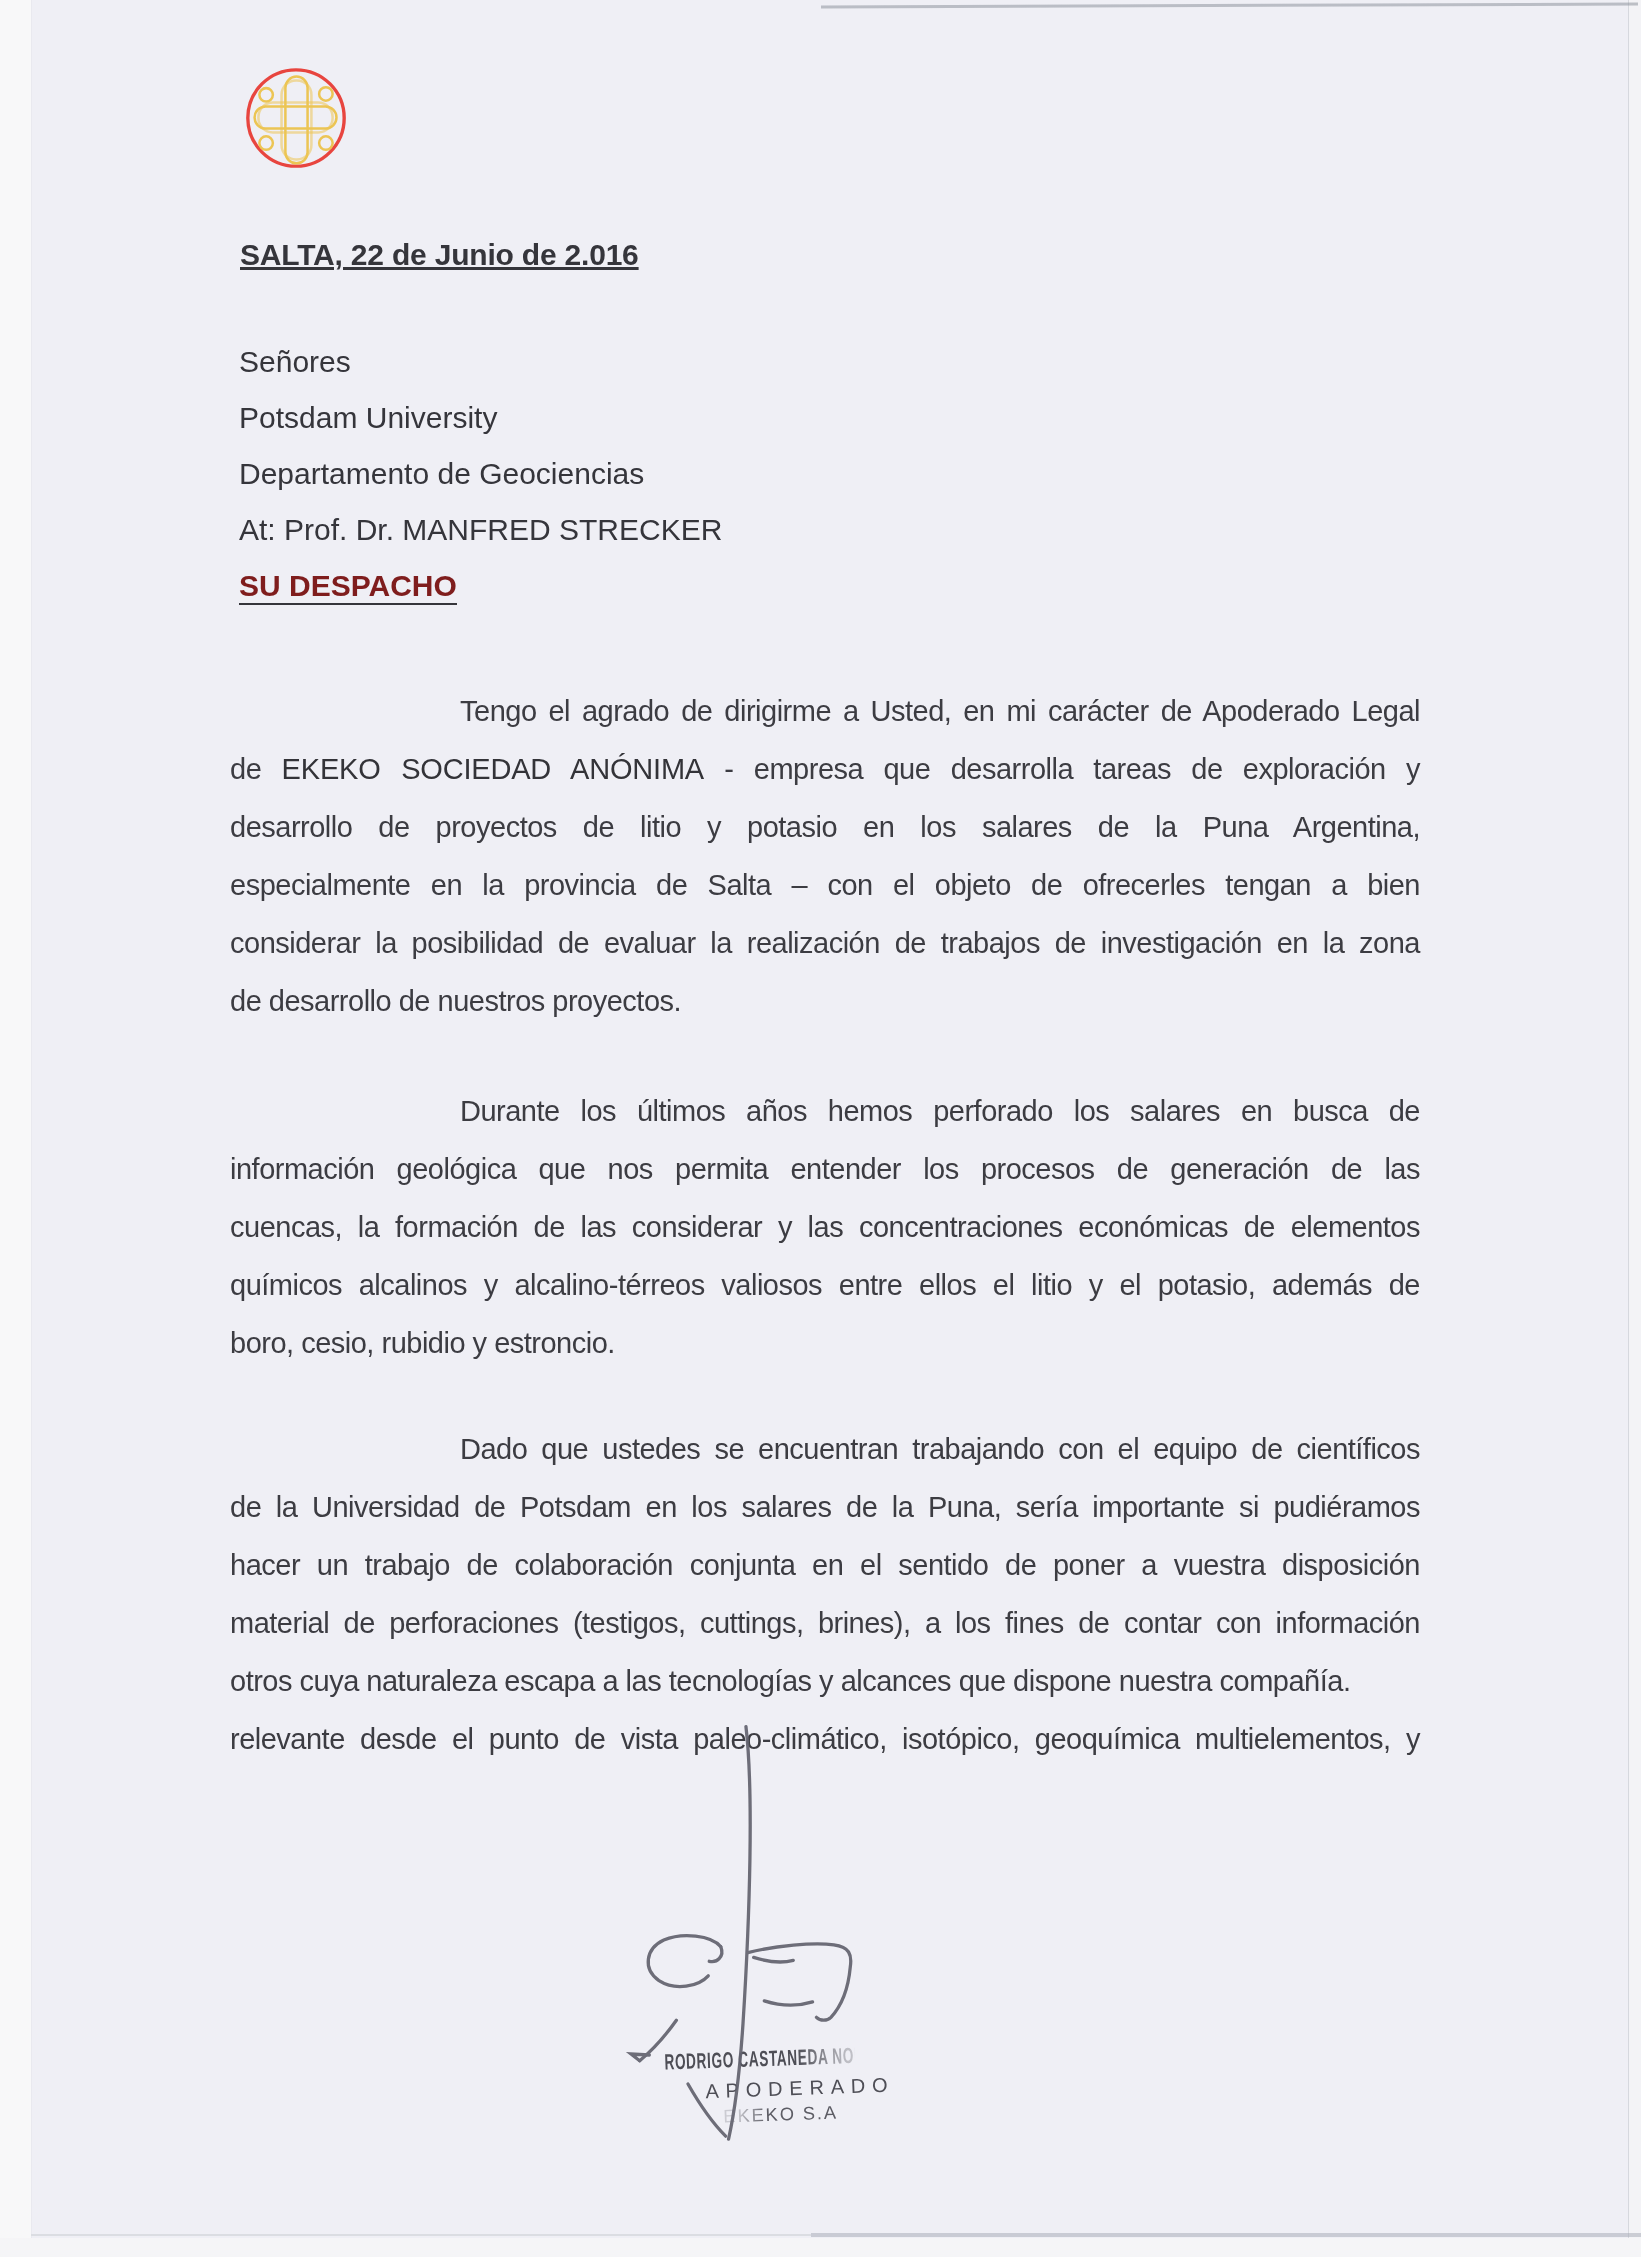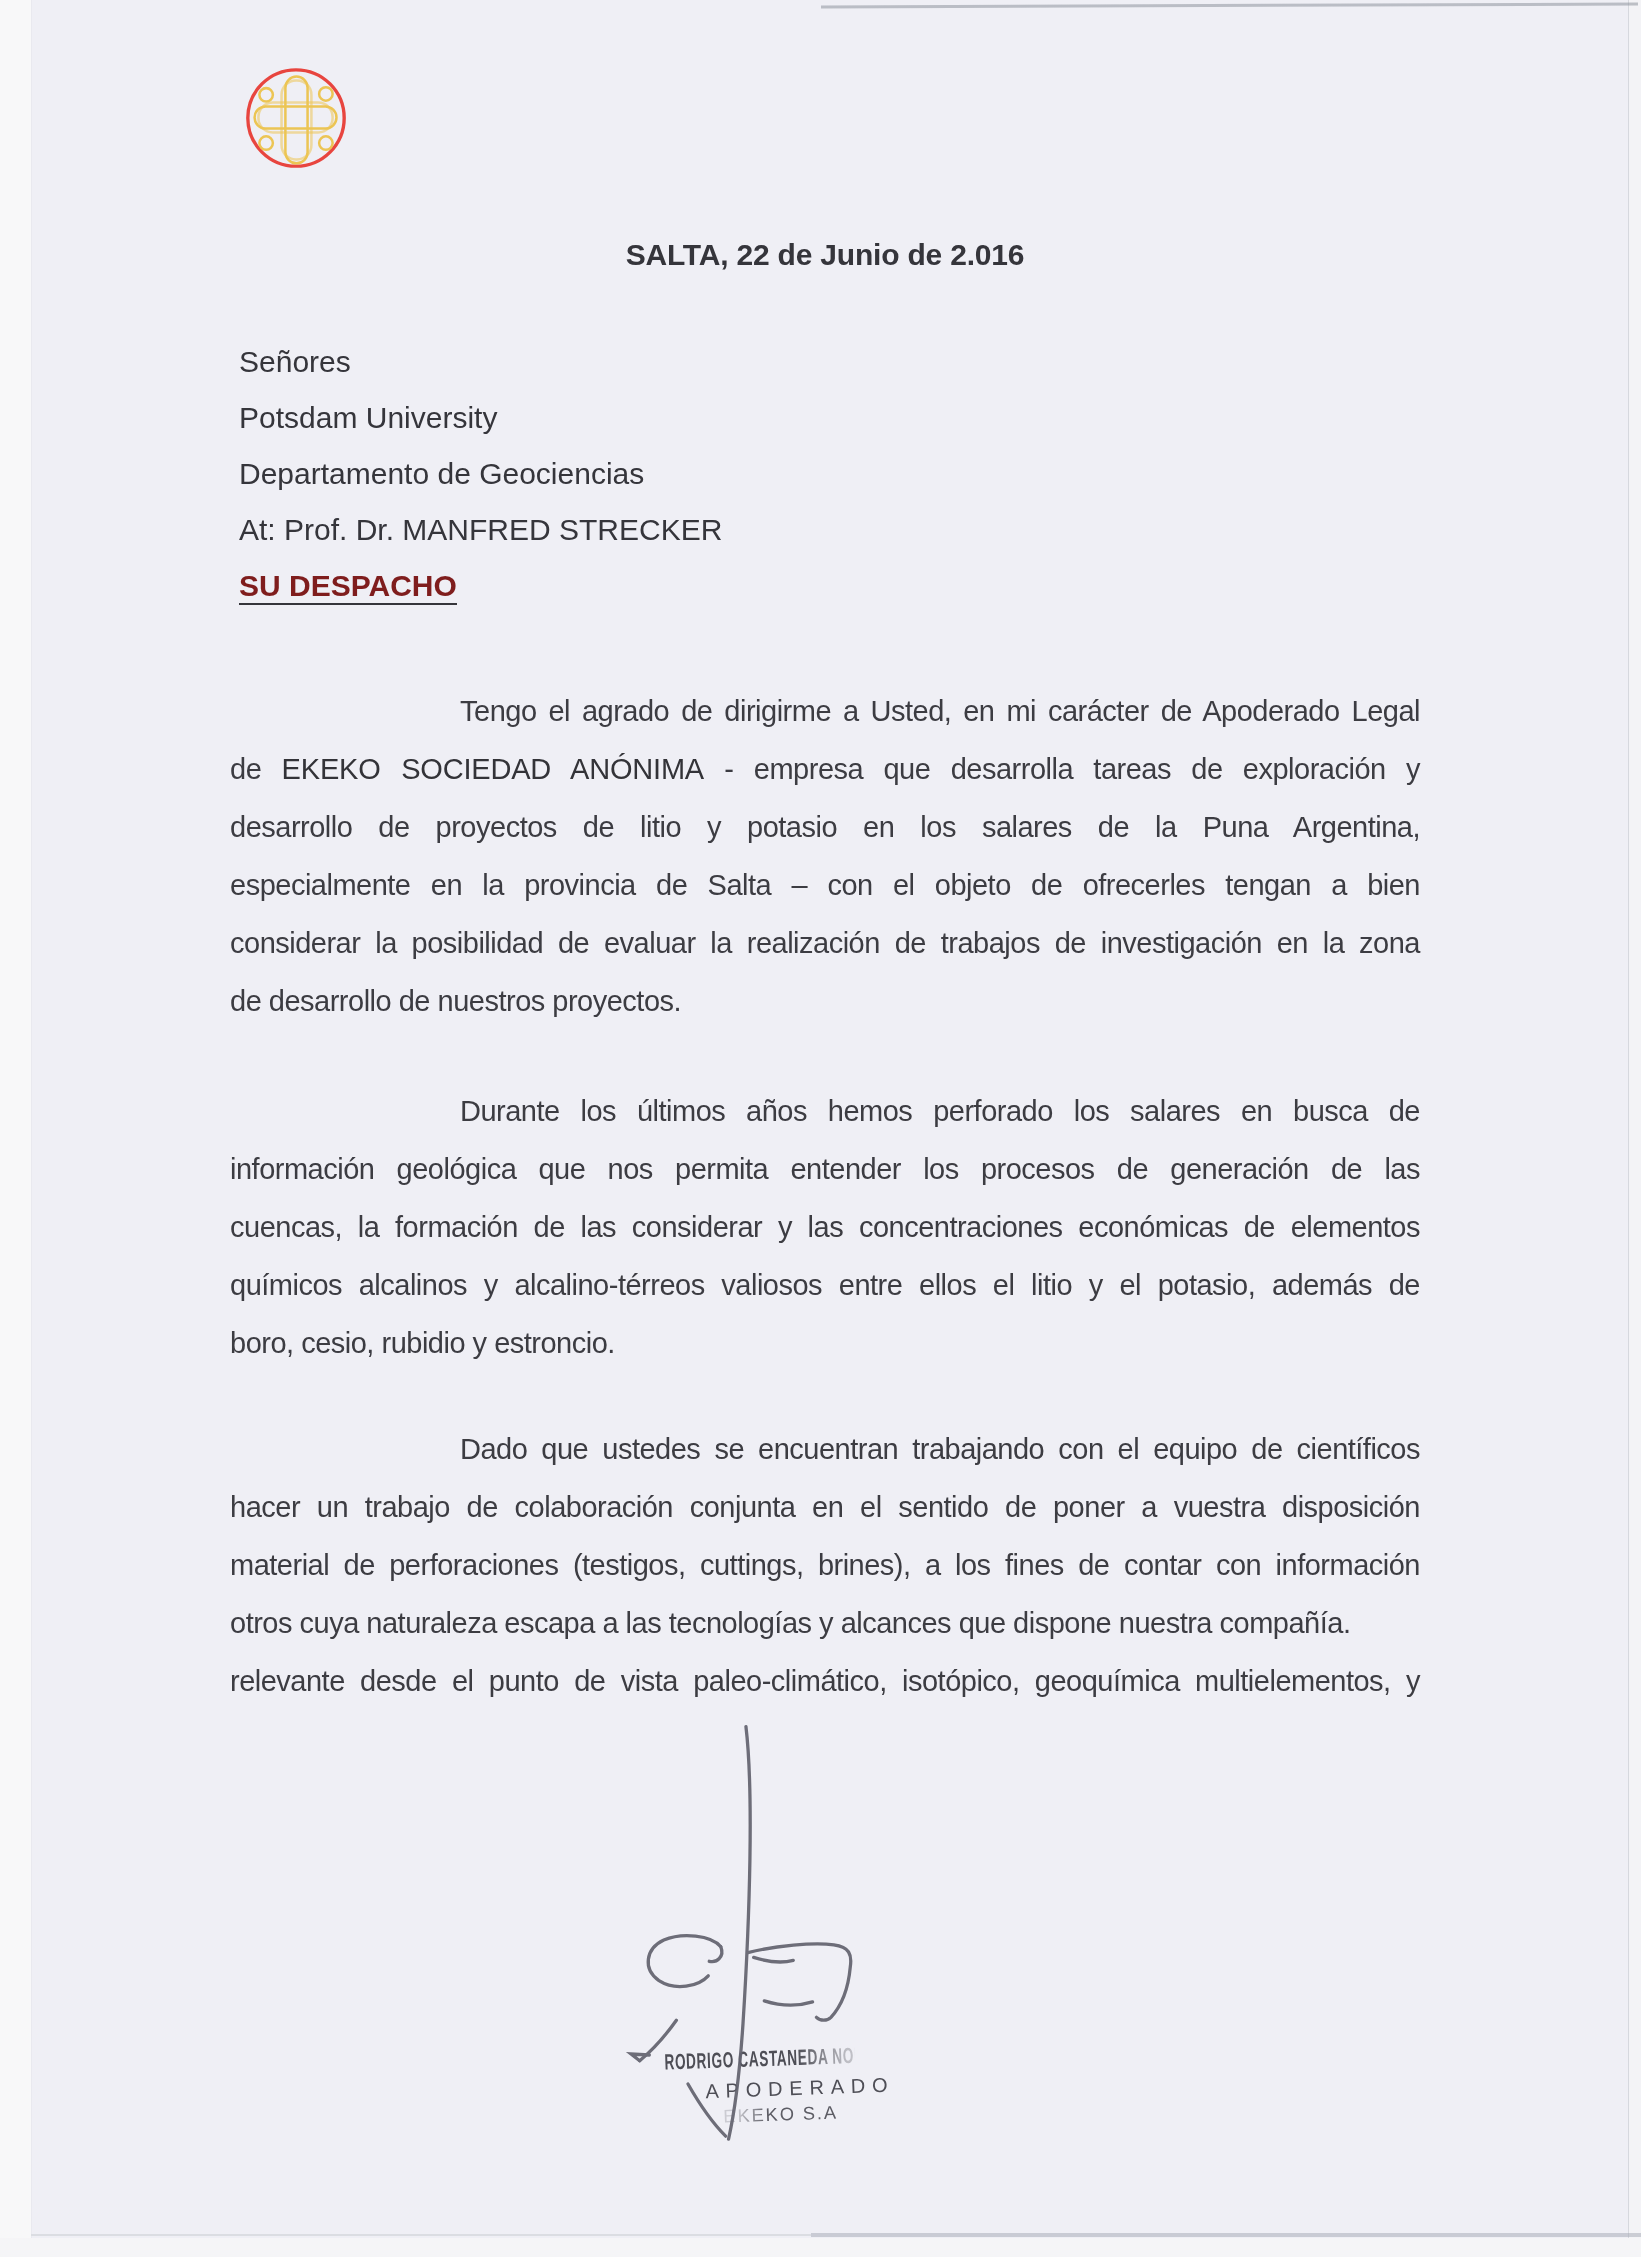--- a/index.html
+++ b/index.html
@@ -13,23 +13,23 @@
   .left-strip  { position:absolute; left:0; top:0; width:31px; height:2257px; background:#f8f8f9; border-right:1px solid #e9e9ef; }
   .right-strip { position:absolute; left:1628px; top:0; width:13.5px; height:2257px; background:#f3f3f6; border-left:1.9px solid #d6d8de; }
   .top-edge    { position:absolute; left:821px; top:3.9px; width:817px; height:2.9px; background:#8e939c; opacity:.55; transform:rotate(-0.2deg); }
   .bottom-strip{ position:absolute; left:0; top:2238px; width:1641px; height:19.3px; background:#f5f5f7; }
   .bottom-edge-dark  { position:absolute; left:811px; top:2233px; width:830px; height:3.9px; background:#a9adb8; opacity:.55; }
   .bottom-edge-light { position:absolute; left:31px;  top:2234px; width:780px; height:1.9px; background:#dbdde2; }
 
   .logo { position:absolute; left:243px; top:64px; width:106px; height:108px; }
 
   .date-line {
-    position:absolute; left:230px; top:232px; width:1190px;
-    text-align:center; font-size:30px; font-weight:bold; color:#35353b;
-    line-height:46px; letter-spacing:-0.2px;
+    position:absolute; left:240px; top:232px; width:1190px;
+    text-align:left; font-size:30px; font-weight:bold; color:#35353b;
+    line-height:46px; letter-spacing:-0.2px;text-decoration:underline;
   }
 
   .recipient { position:absolute; left:239px; top:334px; font-size:30px; font-weight:normal; color:#35353b; }
   .recipient .line { height:56px; line-height:56px; white-space:nowrap; }
   .despacho { position:absolute; left:239px; top:558px; height:56px; line-height:56px; font-size:30px; font-weight:bold; color:#7f1d1d; }
   .despacho span { border-bottom:2.9px solid #35353b; padding-bottom:1px; }
 
   .para { position:absolute; left:230px; width:1190px; font-size:29px; letter-spacing:-0.5px; color:#3c3c42; }
   .para .line { height:58px; line-height:58px; text-align:justify; text-align-last:justify; }
   .para .line.last { text-align-last:left; }
@@ -106,20 +106,21 @@
     </div>
   <div id="para2" class="para indent">
       <div class="line">Durante los últimos años hemos perforado los salares en busca de</div>
       <div class="line">información geológica que nos permita entender los procesos de generación de las</div>
       <div class="line">cuencas, la formación de las considerar y las concentraciones económicas de elementos</div>
       <div class="line">químicos alcalinos y alcalino-térreos valiosos entre ellos el litio y el potasio, además de</div>
       <div class="line last">boro, cesio, rubidio y estroncio.</div>
     </div>
   <div id="para3" class="para indent">
       <div class="line">Dado que ustedes se encuentran trabajando con el equipo de científicos</div>
+      <div class="line">de la Universidad de Potsdam en los salares de la Puna, sería importante si pudiéramos</div>
       <div class="line">hacer un trabajo de colaboración conjunta en el sentido de poner a vuestra disposición</div>
       <div class="line">material de perforaciones (testigos, cuttings, brines), a los fines de contar con información</div>
       <div class="line last">otros cuya naturaleza escapa a las tecnologías y alcances que dispone nuestra compañía.</div>
       <div class="line">relevante desde el punto de vista paleo-climático, isotópico, geoquímica multielementos, y</div>
     </div>
 
   <div class="stamp">
     <div class="stamp-name">RODRIGO CASTANEDA NORDMANN</div>
     <div class="stamp-role">APODERADO</div>
     <div class="stamp-co">EKEKO S.A</div>

